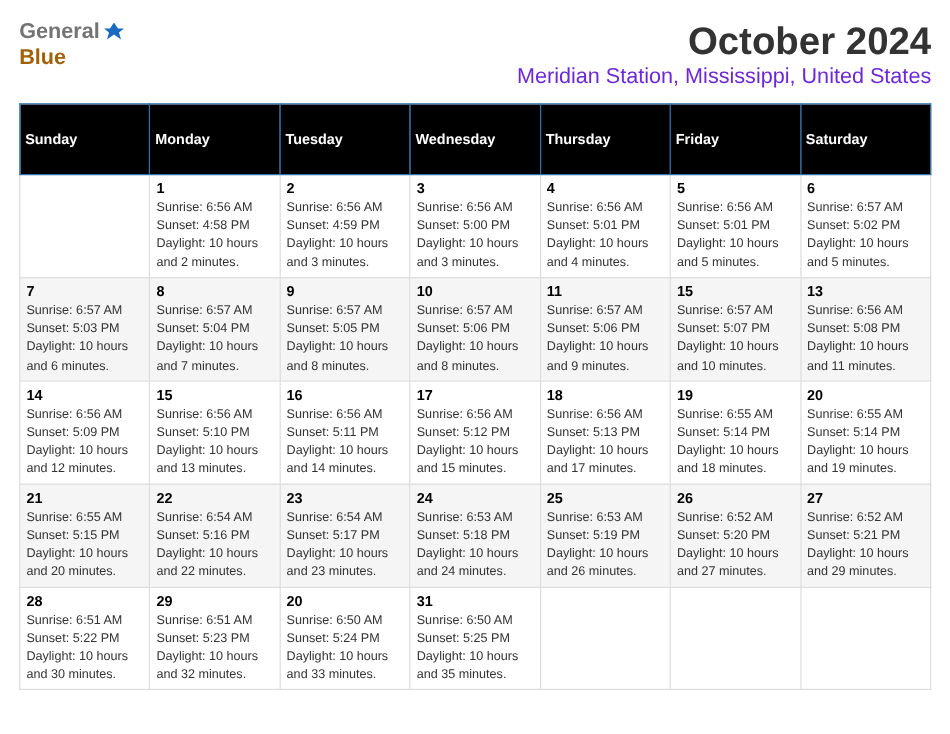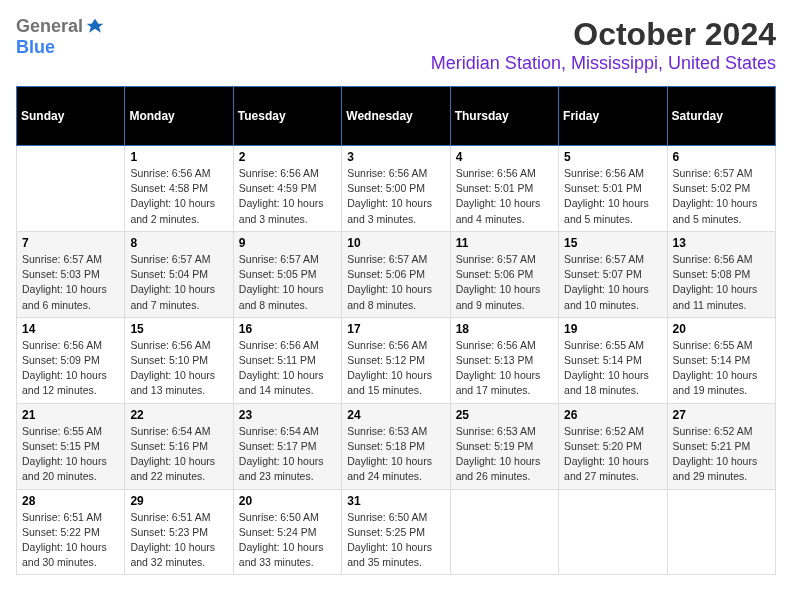--- a/index.html
+++ b/index.html
@@ -24,21 +24,21 @@
     .logo-text {
       display: flex;
       align-items: center;
       font-size: 18px;
       font-weight: bold;
     }
     .logo-general {
       color: #737373;
     }
     .logo-blue {
-      color: #3b82f6;
+      color: #a16207;
     }
     .logo-icon {
       width: 20px;
       height: 20px;
       margin-left: 2px;
     }
     .title-area {
       text-align: right;
     }
     .main-title {

